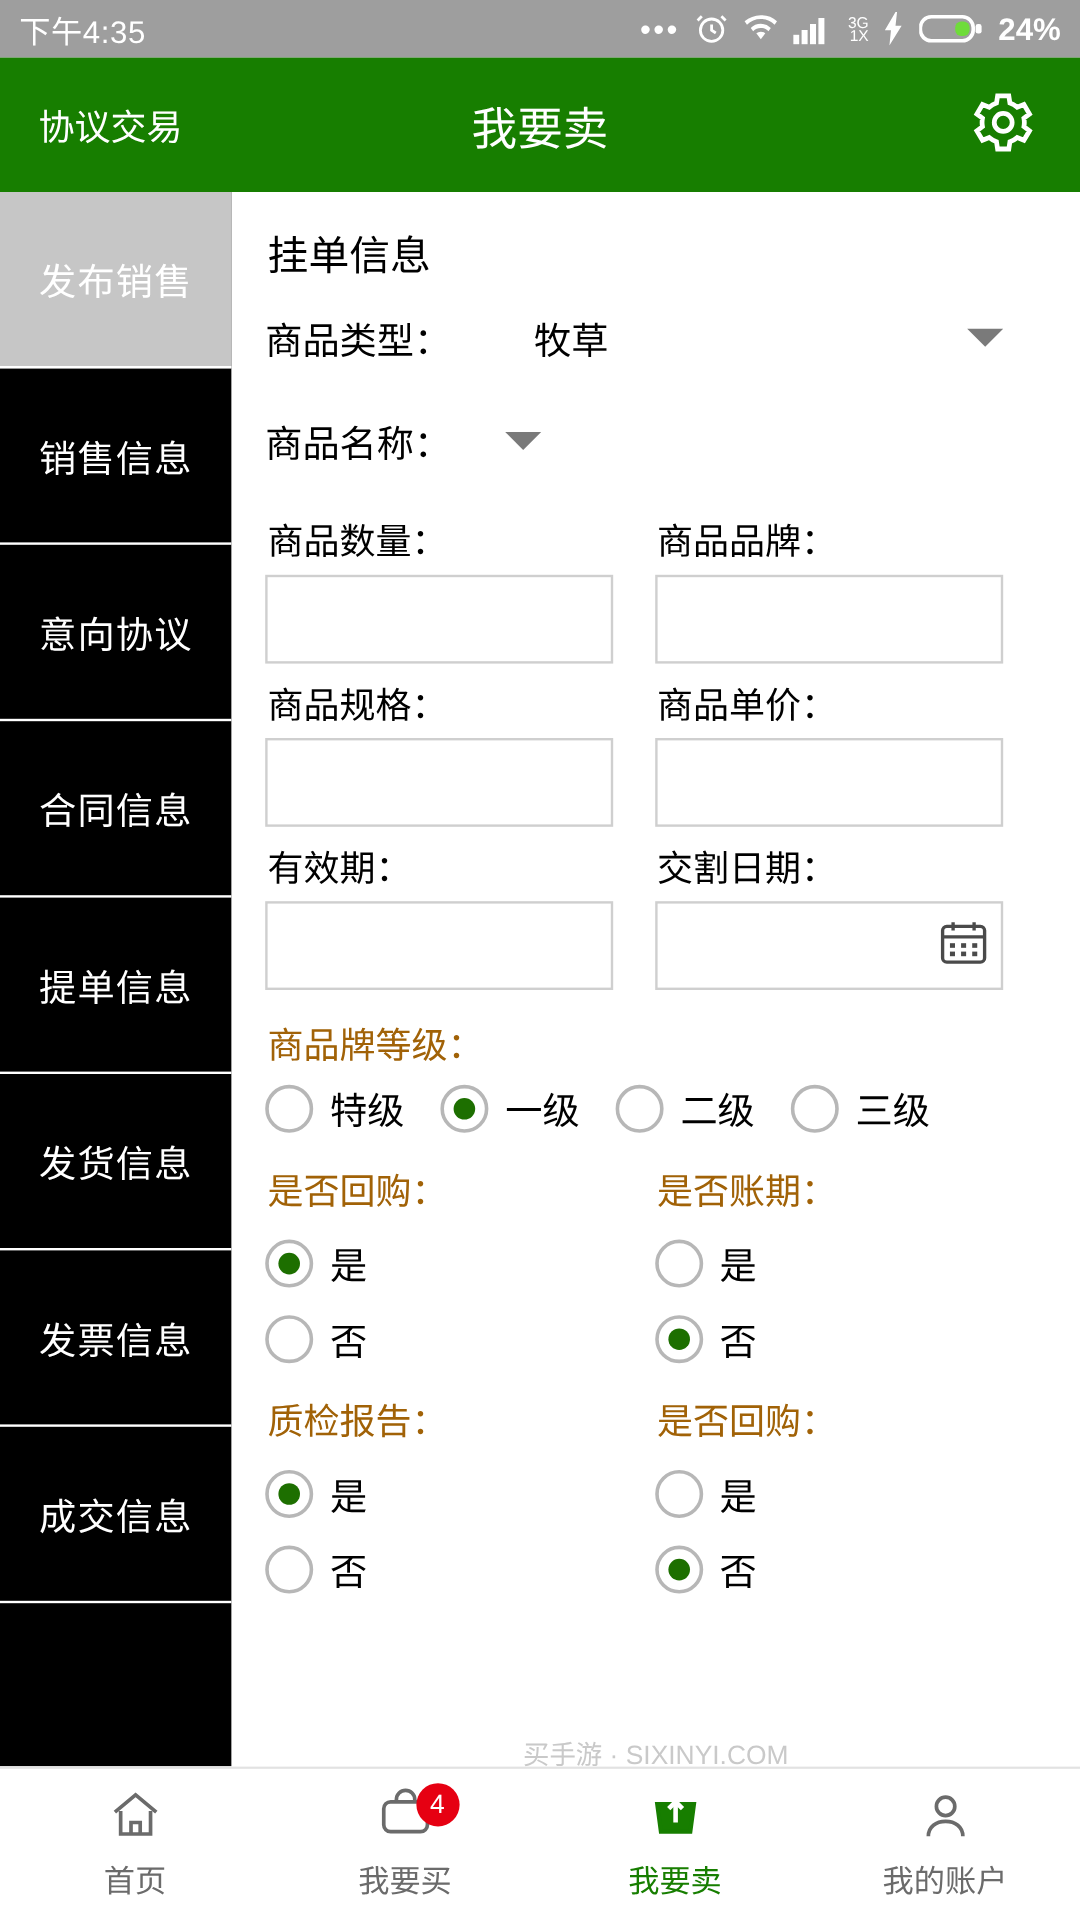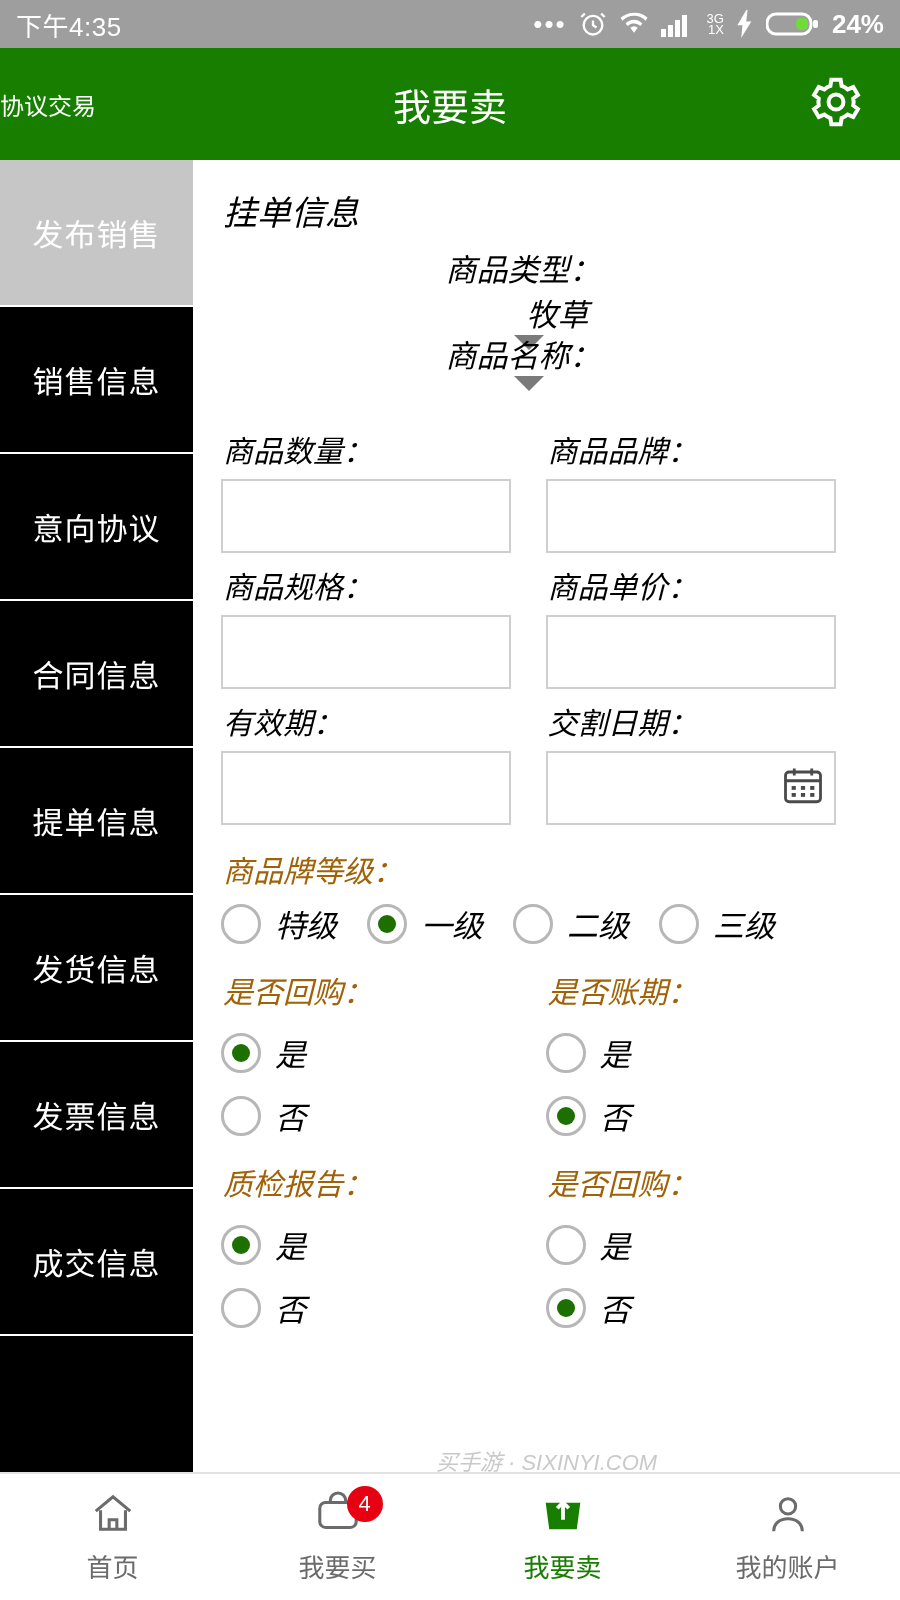--- a/index.html
+++ b/index.html
@@ -45,21 +45,22 @@
   .titlebar {
     height: 112px;
     background: #177e00;
     color: #ffffff;
     display: flex;
     align-items: center;
     position: relative;
     flex: none;
   }
   .titlebar .back-label {
-    font-size: 24px;
+    font-size: 30px;
+    padding-left: 32px;
   }
   .titlebar .title {
     position: absolute;
     left: 0; right: 0;
     text-align: center;
     font-size: 38px;
     pointer-events: none;
   }
   .titlebar .gear {
     margin-left: auto;
@@ -99,46 +100,43 @@
     color: #ffffff;
   }
 
   
   .content {
     flex: 1;
     background: #ffffff;
     padding: 14px 30px 0 28px;
     overflow: hidden;
     position: relative;
-    font-style: italic;
   }
   .section-title {
     font-size: 34px;
     color: #000;
     margin: 12px 0 10px 2px;
   }
   .row-select {
     display: flex;
     align-items: center;
     margin-bottom: 14px;
     height: 72px;
-    flex-direction: column;
   }
   .row-select .lbl {
     font-size: 31px;
     color: #000;
     width: 200px;
     flex: none;
   }
   .row-select .val {
     font-size: 31px;
     color: #000;
     flex: 1;
     padding-left: 24px;
-    text-align: right;
   }
   .caret {
     width: 0; height: 0;
     border-left: 15px solid transparent;
     border-right: 15px solid transparent;
     border-top: 15px solid #7a7a7a;
     margin-right: 34px;
   }
 
   .grid2 {

